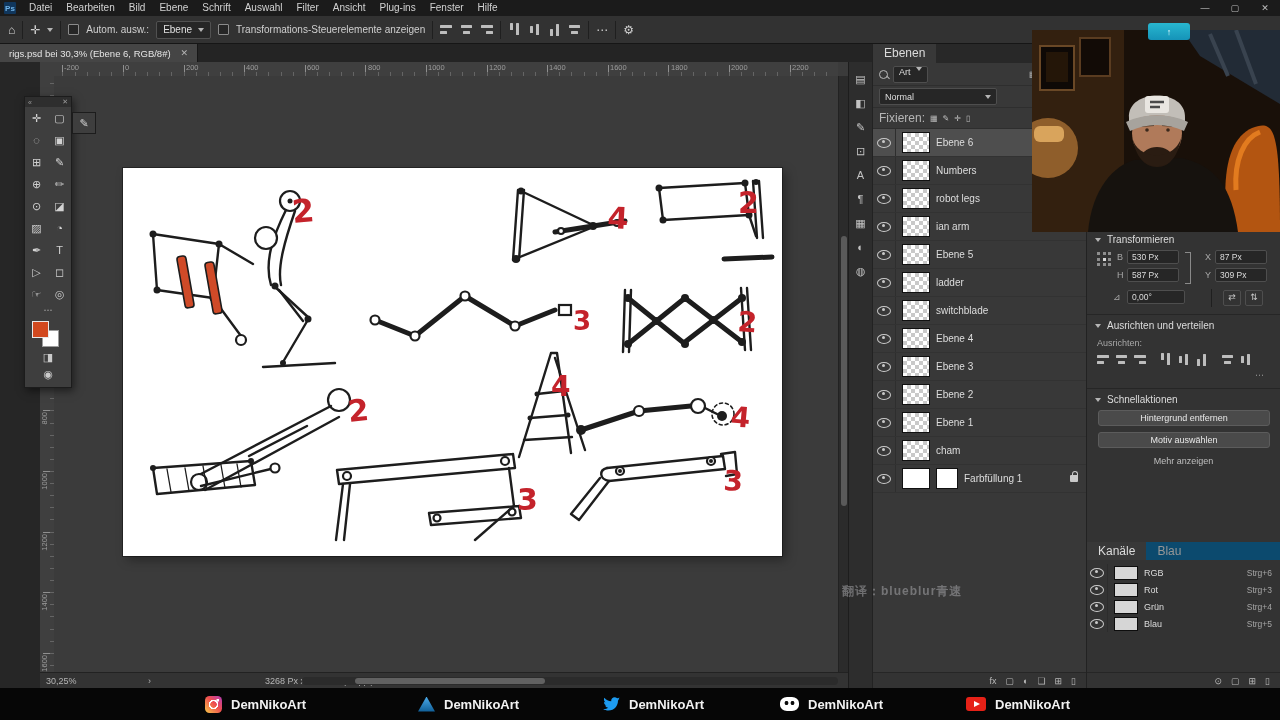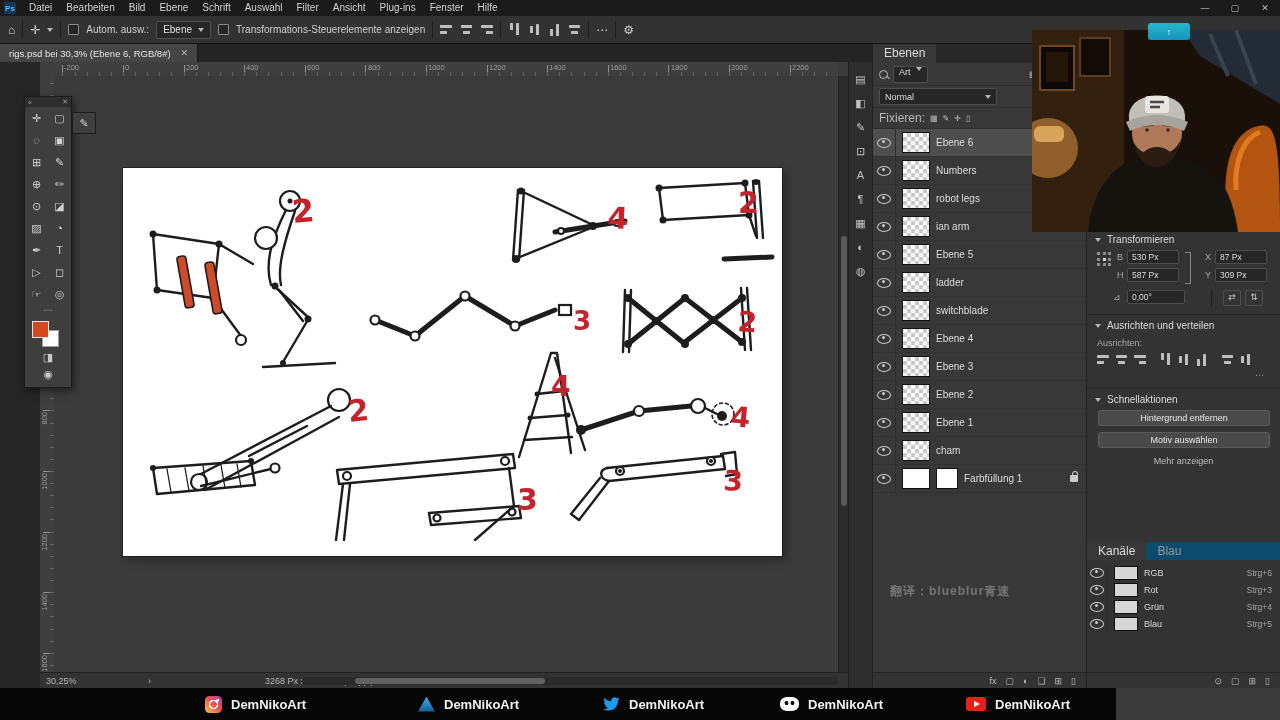--- a/index.html
+++ b/index.html
@@ -110,23 +110,23 @@
   .swatches{position:relative;height:32px}
   .fg-swatch{position:absolute;left:7px;top:4px;width:15px;height:15px;background:#d2491f;border:1px solid #e9e9e9;z-index:2}
   .bg-swatch{position:absolute;left:17px;top:13px;width:15px;height:15px;background:#fff;border:1px solid #9c9c9c}
   .tools-foot{display:flex;flex-direction:column;align-items:center;gap:4px;padding:2px 0 6px}
   .tf-ico{color:#cbcbcb;font-size:11px}
   .tools-flyout{left:72px;top:112px;width:22px;height:20px;background:#3e3e3e;border:1px solid #1c1c1c;color:#d0d0d0;font-size:11px;display:flex;align-items:center;justify-content:center;z-index:30}
   
   .webcam{left:1032px;top:30px;width:248px;height:202px;z-index:40;background:#120c08}
   .share-btn{left:1148px;top:23px;width:42px;height:17px;border-radius:3px;background:linear-gradient(180deg,#28b7d0,#1593b8);z-index:45;display:flex;align-items:center;justify-content:center;color:#eafcff;font-size:9px}
   
-  .watermark{left:890px;top:583px;z-index:60;font-size:12px;font-weight:bold;color:rgba(200,200,205,.42);letter-spacing:1px;white-space:nowrap}
-  
-  .social-bar{left:0;top:688px;width:1116px;height:32px;background:#060606;z-index:20}
+  .watermark{left:842px;top:583px;z-index:60;font-size:12px;font-weight:bold;color:rgba(200,200,205,.42);letter-spacing:1px;white-space:nowrap}
+  
+  .social-bar{left:0;top:688px;width:1280px;height:32px;background:#060606;z-index:20}
   .social-item{position:absolute;top:0;height:32px;display:flex;align-items:center;gap:9px}
   .social-handle{color:#f2f2f2;font-size:13px;font-weight:bold}
   .ig-icon{width:17px;height:17px;border-radius:4.5px;flex:none;background:radial-gradient(circle at 12.8px 4.2px,#fff 1.2px,transparent 1.7px),radial-gradient(circle at 8.5px 8.5px,transparent 3.1px,#fff 3.3px,#fff 4.5px,transparent 4.9px),linear-gradient(45deg,#f7c948,#ef4e4e 55%,#b23bbb)}
   .as-icon{width:17px;height:15px;flex:none;clip-path:polygon(50% 0,100% 100%,0 100%);background:linear-gradient(180deg,#4aa9e9,#0f5e96)}
   .dc-icon{width:19px;height:14px;border-radius:7px/6px;flex:none;background:radial-gradient(circle at 6.5px 6px,#0b0b0b 1.7px,transparent 2.2px),radial-gradient(circle at 12.5px 6px,#0b0b0b 1.7px,transparent 2.2px),#fff}
   .yt-icon{width:20px;height:14px;background:#e62117;border-radius:3px;position:relative;flex:none}
   .yt-icon::after{content:"";position:absolute;left:8px;top:3.5px;border-left:6px solid #fff;border-top:3.5px solid transparent;border-bottom:3.5px solid transparent}
 </style>
 </head>
 <body>

